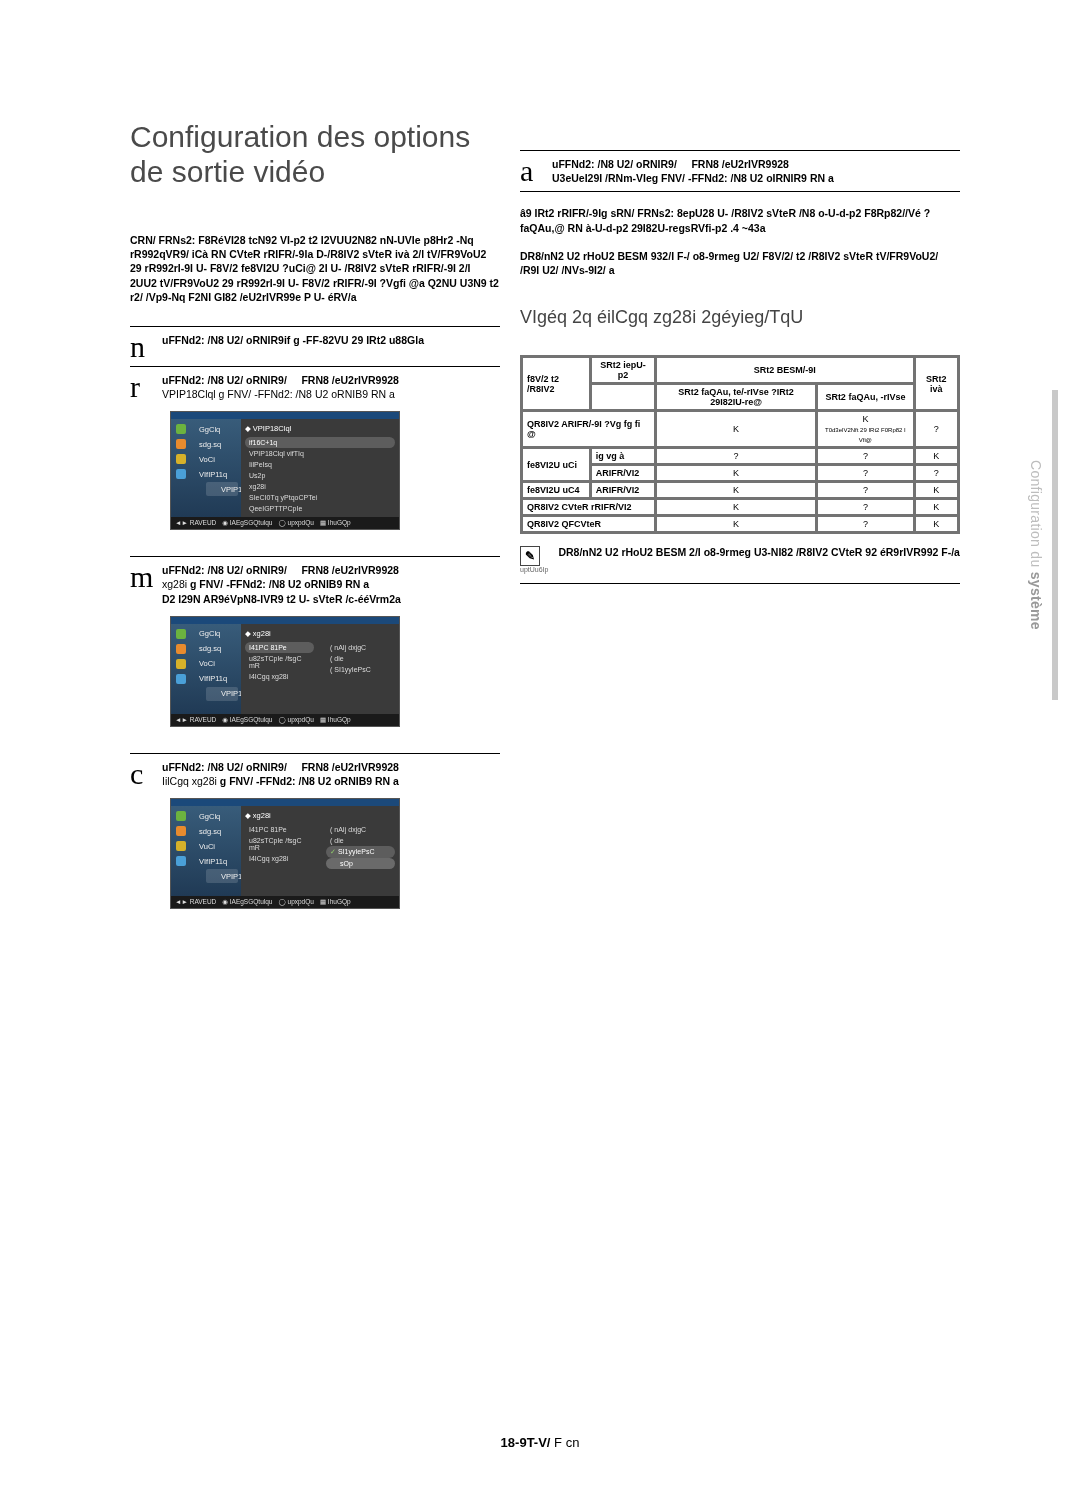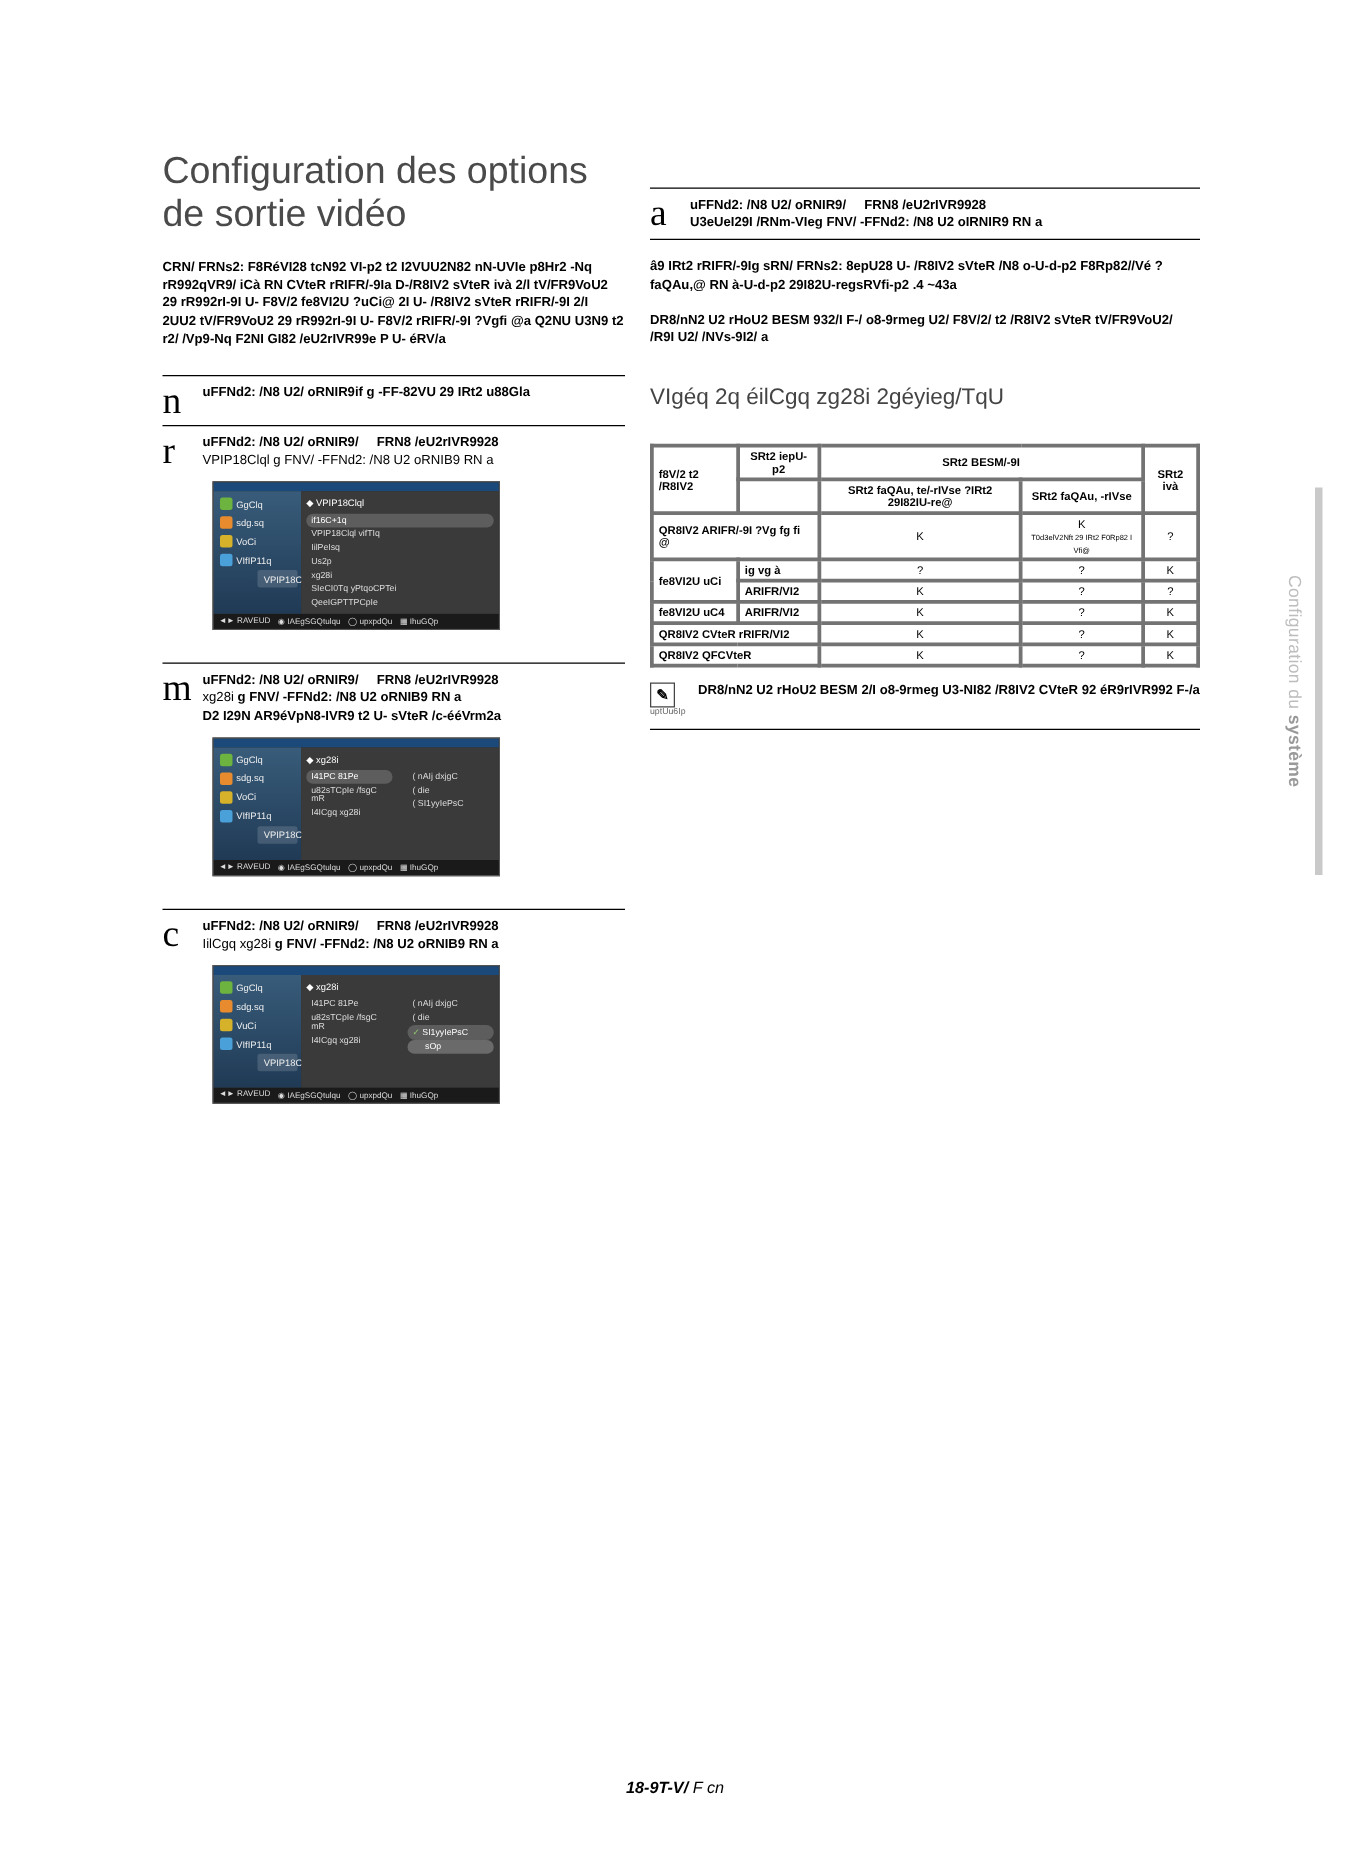--- a/index.html
+++ b/index.html
@@ -16,21 +16,21 @@
     display: flex;
     gap: 20px;
   }
   .left-col { width: 370px; }
   .right-col { width: 440px; }
   h1 {
     font-size: 30px;
     font-weight: normal;
     color: #4a4a4a;
     line-height: 1.15;
-    margin-bottom: 18px;
+    margin-bottom: 44px;
   }
   .body-text {
     font-size: 10.5px;
     line-height: 1.35;
     font-weight: bold;
   }
   hr { border: none; border-top: 1px solid #000; margin: 6px 0 6px 0; }
   .step {
     display: flex;
     gap: 8px;
@@ -66,21 +66,21 @@
     min-height: 90px;
   }
   .shot-side {
     width: 70px;
     background: linear-gradient(#385c7a,#203a55);
     padding: 3px 3px;
   }
   .shot-side .row {
     display: flex;
     align-items: center;
-    gap: 3px;
+    gap: 13px;
     padding: 2px 2px;
     border-radius: 2px;
     margin-bottom: 1px;
   }
   .shot-side .row.sel { background: rgba(255,255,255,.15); margin-left: 32px; }
   .ic {
     width: 10px; height: 10px;
     border-radius: 2px;
     display:inline-block;
   }
@@ -175,25 +175,24 @@
     position:absolute;
     right: 22px;
     top: 390px;
     width: 6px;
     height: 310px;
     background:#c9c9c9;
   }
 
   .pn {
     position:absolute;
-    bottom: 50px;
+    bottom: 37px;
     width: 1080px;
     text-align:center;
     font-size: 13px;
-    font-style: italic;
   }
   .pn b { font-weight:bold; }
 </style>
 </head>
 <body>
 
 <div class="page">
 
   <div class="left-col">
     <h1>Configuration des options de sortie vidéo</h1>

